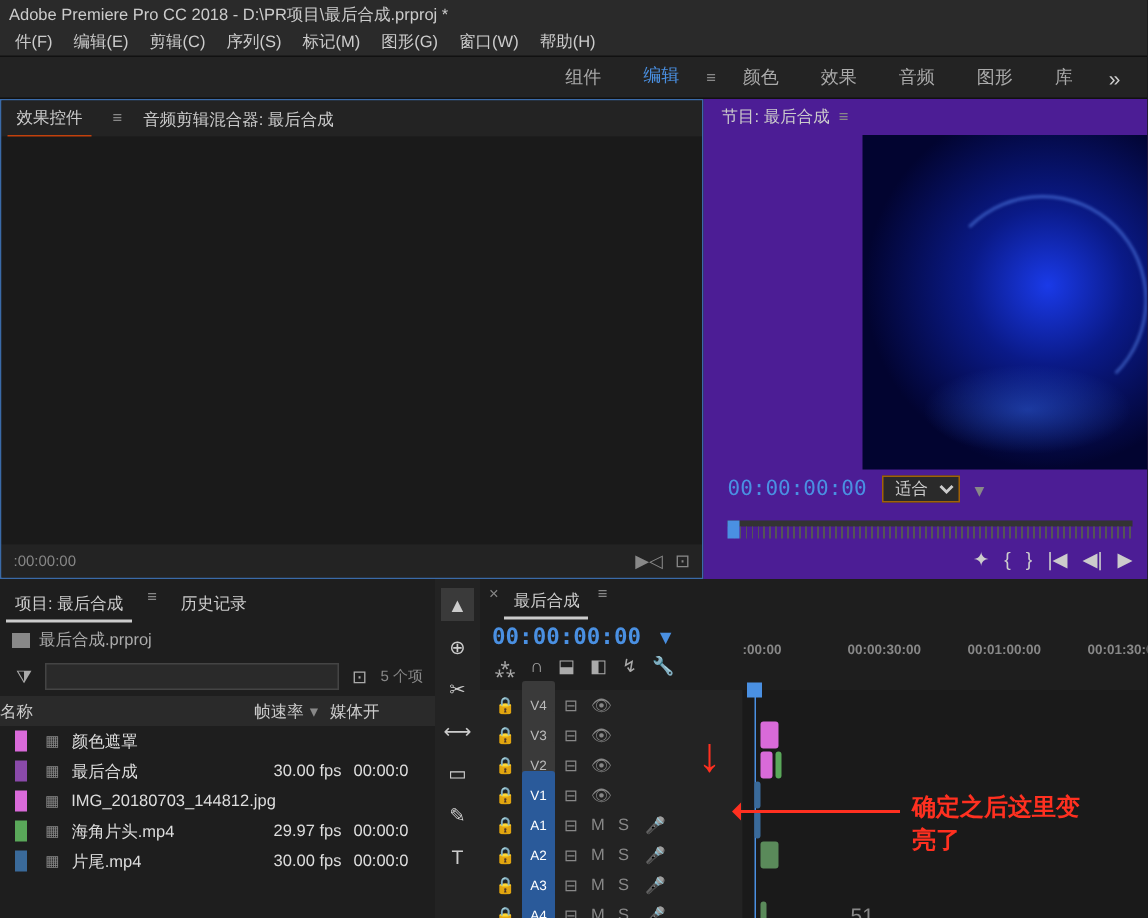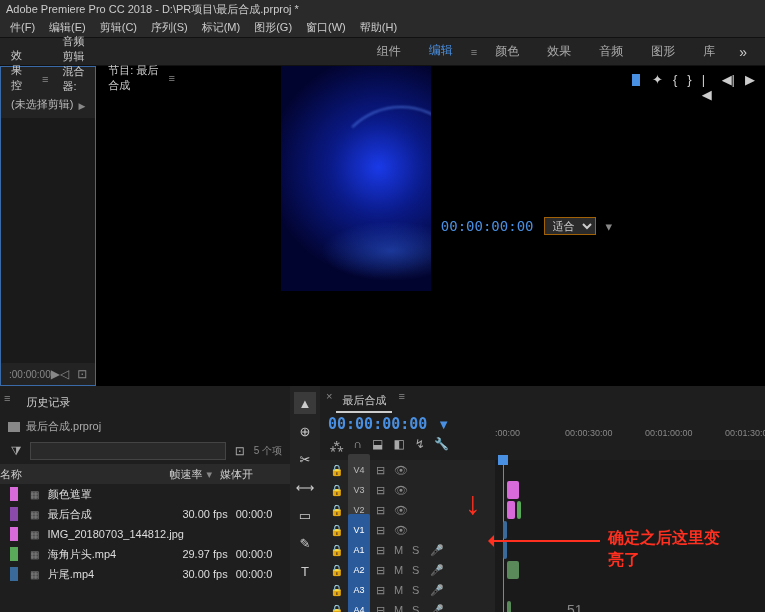--- a/index.html
+++ b/index.html
@@ -16,21 +16,21 @@
 .left-panel { width: 478px; background: #1e1e1e; border: 1px solid #3a6aa8; display: flex; flex-direction: column; }
 .panel-tabs { display: flex; height: 24px; align-items: center; background: #232323; padding: 0 4px; gap: 8px; }
 .panel-tab { font-size: 11px; color: #ccc; padding: 4px 6px; cursor: pointer; }
 .panel-tab.active { border-bottom: 2px solid #c2410c; }
 .panel-sub { color: #888; font-size: 11px; padding-left: 6px; }
 .no-clip-row { display: flex; justify-content: space-between; align-items: center; padding: 6px 10px; font-size: 11px; color: #bbb; background: #232323; }
 .triangle-right::after { content: "▶"; font-size: 9px; color: #888; }
 .panel-body { flex: 1; background: #1a1a1a; }
 .panel-footer { height: 22px; background: #232323; display: flex; align-items: center; justify-content: space-between; padding: 0 8px; font-size: 10px; color: #888; }
 .footer-icons { display: flex; gap: 8px; font-size: 12px; }
-.right-panel { flex: 1; background: #000000; display: flex; flex-direction: row; padding-left: 6px; }
+.right-panel { flex: 1; background: #4c1d95; display: flex; flex-direction: column; padding-left: 6px; }
 .program-tabs { height: 24px; display: flex; align-items: center; padding: 0 6px; font-size: 11px; color: #ccc; }
 .program-preview { margin-left: 100px; width: 190px; height: 225px; background: radial-gradient(circle at 65% 45%, #1a3ae8 0%, #0a1a88 30%, #020430 70%); position: relative; overflow: hidden; }
 .swirl { position: absolute; width: 140px; height: 140px; border: 2px solid rgba(100,150,255,0.5); border-radius: 50%; left: 50px; top: 40px; border-left-color: transparent; border-bottom-color: transparent; filter: blur(1px); }
 .particles { position: absolute; left: 40px; bottom: 10px; width: 140px; height: 60px; background: radial-gradient(ellipse at center, rgba(60,120,255,0.4) 0%, transparent 70%); }
 .timecode-row { display: flex; align-items: center; gap: 10px; padding: 4px 10px; font-size: 13px; }
 .timecode { color: #4a90e2; font-family: monospace; font-size: 14px; }
 .fit-select { background: #2a2a2a; border: 1px solid #a16207; color: #ccc; font-size: 11px; padding: 1px 4px; }
 .scrubber { height: 20px; padding: 0 10px; position: relative; }
 .scrubber-track { height: 4px; background: #333; position: relative; margin-top: 8px; }
 .scrubber-ticks { position: absolute; width: 100%; height: 8px; top: 4px; background: repeating-linear-gradient(to right, #555 0, #555 1px, transparent 1px, transparent 4px); }
@@ -61,21 +61,21 @@
 .tool-btn { width: 22px; height: 22px; display: flex; align-items: center; justify-content: center; color: #ccc; cursor: pointer; font-size: 13px; }
 .tool-btn.active { background: #3a3a3a; }
 .timeline-panel { flex: 1; background: #1e1e1e; display: flex; flex-direction: column; position: relative; }
 .tl-tabs { display: flex; padding: 4px 6px 0; font-size: 11px; }
 .tl-tab { padding: 3px 6px; border-bottom: 2px solid #ccc; color: #ccc; }
 .tl-header { display: flex; align-items: center; padding: 2px 8px; gap: 10px; }
 .tl-timecode { color: #4a90e2; font-family: monospace; font-size: 15px; font-weight: bold; }
 .tl-cti { color: #4a90e2; font-size: 13px; }
 .tl-toolbar { display: flex; gap: 10px; padding: 2px 10px; font-size: 12px; color: #aaa; }
 .tl-toolbar span { cursor: pointer; }
-.tl-ruler { position: absolute; left: 175px; right: 0; top: 42px; height: 18px; display: flex; font-size: 9px; color: #888; }
+.tl-ruler { position: absolute; left: 175px; right: 0; top: 42px; height: 18px; display: flex; font-size: 9px; color: #888; font-weight: bold; }
 .ruler-mark { position: absolute; }
 .tl-body { flex: 1; display: flex; margin-top: 4px; }
 .track-headers { width: 175px; background: #232323; }
 .track-row { height: 20px; display: flex; align-items: center; gap: 6px; padding-left: 10px; font-size: 10px; color: #bbb; }
 .lock-icon, .sync-icon, .eye-icon, .mute-icon, .solo-icon, .mic-icon { width: 12px; font-size: 11px; color: #888; cursor: pointer; }
 .track-label { width: 22px; height: 32px; background: #3a3a3a; display: flex; align-items: center; justify-content: center; font-size: 9px; border-radius: 2px; }
 .track-label.targeted { background: #2a5a9a; color: #fff; }
 .track-area { flex: 1; position: relative; background: #1a1a1a; }
 .playhead-line { position: absolute; left: 8px; top: 0; bottom: 0; width: 1px; background: #4a90e2; }
 .playhead-head { position: absolute; left: 3px; top: -5px; width: 10px; height: 10px; background: #4a90e2; }
@@ -121,24 +121,20 @@
   <div class="ws-overflow">»</div>
 </div>
 
 <div class="main-area">
   <div class="left-panel">
     <div class="panel-tabs">
       <span class="panel-tab active">效果控件</span>
       <span class="panel-sub">≡</span>
       <span class="panel-tab">音频剪辑混合器: 最后合成</span>
     </div>
-    <div class="no-clip-row">
-      <span>(未选择剪辑)</span>
-      <span class="triangle-right"></span>
-    </div>
     <div class="panel-body"></div>
     <div class="panel-footer">
       <span>:00:00:00</span>
       <div class="footer-icons">
         <span>▶◁</span>
         <span>⊡</span>
       </div>
     </div>
   </div>
 
@@ -171,20 +167,21 @@
       <span>|◀</span>
       <span>◀|</span>
       <span>▶</span>
     </div>
   </div>
 </div>
 
 <div class="lower-area">
   <div class="project-panel">
     <div class="proj-tabs">
+      <span class="proj-tab active">项目: 最后合成</span>
       <span style="color:#888">≡</span>
       <span class="proj-tab">历史记录</span>
     </div>
     <div class="proj-file-row">
       <span class="bin-icon"></span>
       <span>最后合成.prproj</span>
     </div>
     <div class="proj-toolbar">
       <span class="icon-btn">⧩</span>
       <input class="search-box" style="">

